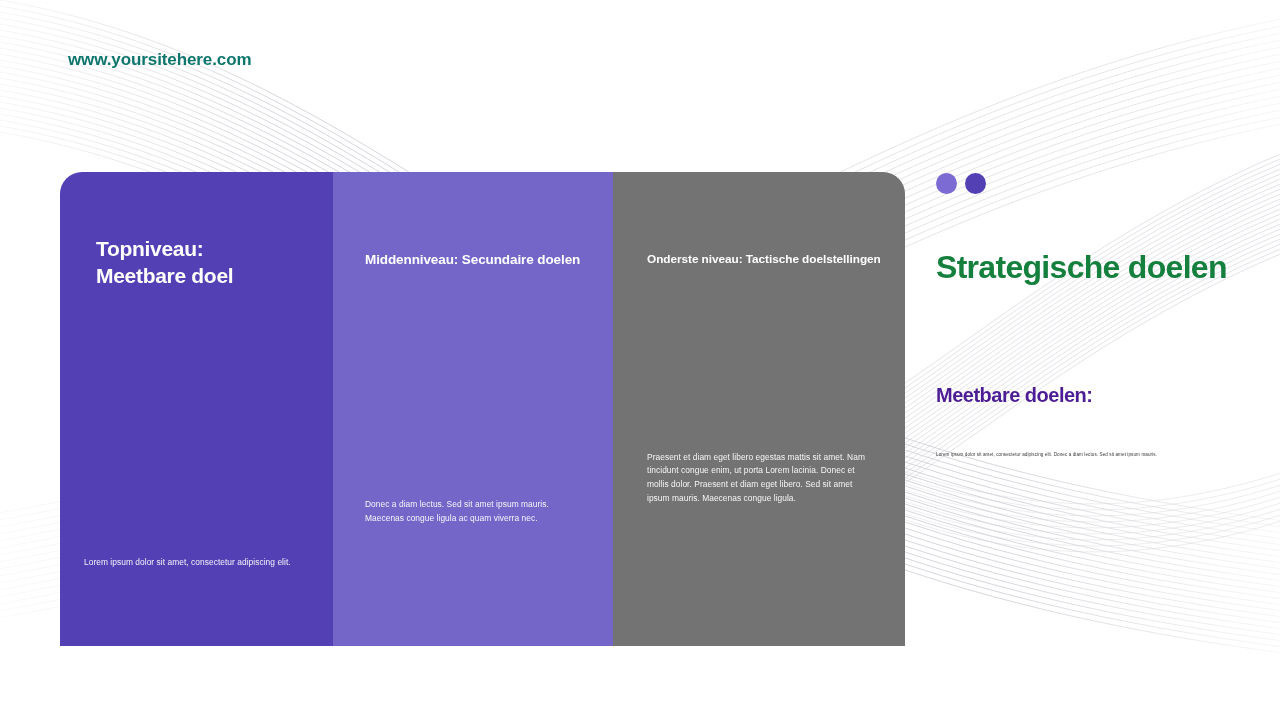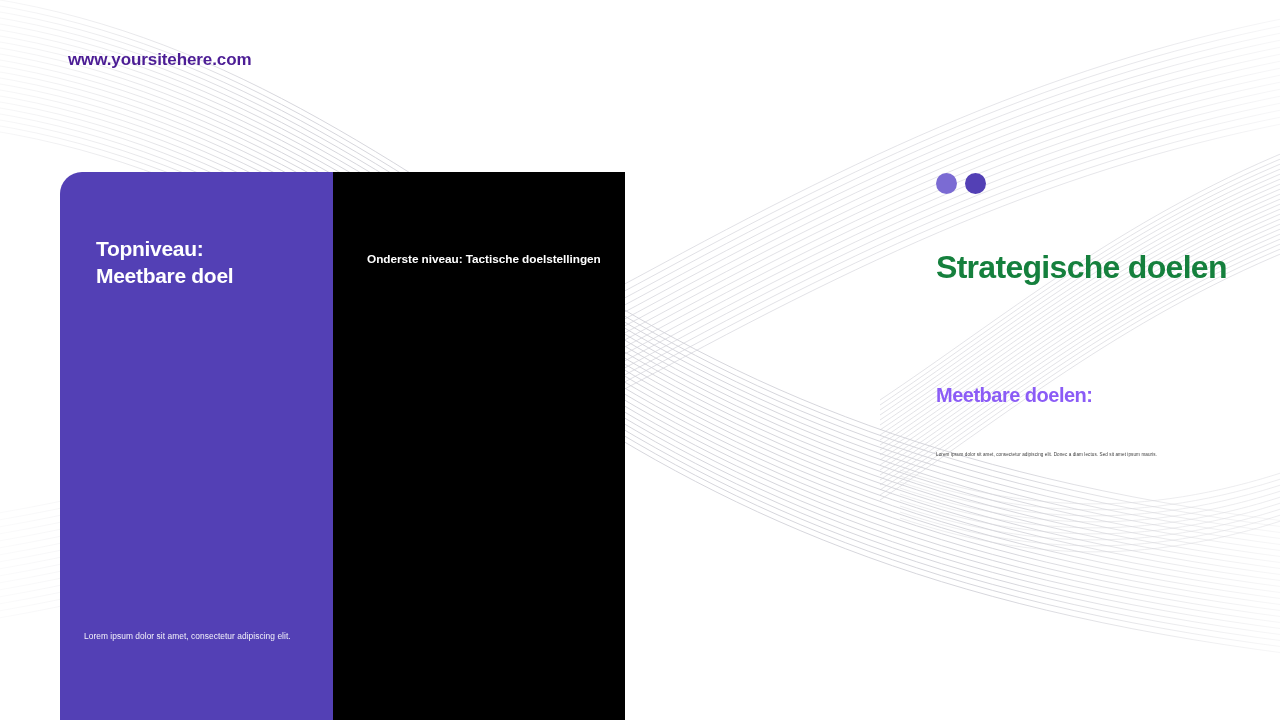--- a/index.html
+++ b/index.html
@@ -52,45 +52,45 @@
   .brand-name {
     font-size:18.5px;
     font-weight:bold;
     color:#4a3fae;
     letter-spacing:-0.2px;
     white-space:nowrap;
   }
   .site-url {
     font-size:17px;
     font-weight:bold;
-    color:#4c1d95;
+    color:#0f766e;
     letter-spacing:-0.1px;
     text-decoration:none;
     white-space:nowrap;
   }
 
   
   .card {
     position:absolute;
     left:60px; top:172px;
-    width:845px; height:548px;
+    width:845px; height:474px;
     border-radius:22px 22px 0 0;
     overflow:hidden;
     display:flex;
     z-index:3;
   }
   .col {
     position:relative;
     height:100%;
     display:flex;
     flex-direction:column;
   }
   .col-1 { width:273px; background:#5340b5; }
   .col-2 { width:280px; background:#7466c9; }
-  .col-3 { width:292px; background:#000000; }
+  .col-3 { width:292px; background:#737373; }
 
   .col-head {
     color:#ffffff;
     font-weight:bold;
   }
   .col-1 .col-head {
     position:absolute;
     left:36px; top:64px;
     font-size:21px;
     line-height:1.28;
@@ -144,21 +144,21 @@
     font-weight:bold;
     color:#15803d;
     letter-spacing:-0.7px;
     line-height:1.2;
     white-space:nowrap;
   }
   .side-subtitle {
     margin-top:98px;
     font-size:20px;
     font-weight:bold;
-    color:#8b5cf6;
+    color:#4c1d95;
     letter-spacing:-0.5px;
     white-space:nowrap;
   }
   .side-body {
     margin-top:44px;
     font-size:4.6px;
     line-height:1.6;
     color:#3d3d3d;
     letter-spacing:0.08px;
     white-space:nowrap;
@@ -289,23 +289,28 @@
   <div class="card">
 
     <div class="col col-1">
       <div class="col-head">
         <span>Topniveau:</span><br>
         <span>Meetbare doel</span>
       </div>
       <div class="col-body">Lorem ipsum dolor sit amet, consectetur adipiscing elit.</div>
     </div>
 
+    <div class="col col-2">
+      <div class="col-head">Middenniveau: Secundaire doelen</div>
+      <div class="col-body">Donec a diam lectus. Sed sit amet ipsum mauris. Maecenas congue ligula ac quam viverra nec.</div>
+    </div>
 
     <div class="col col-3">
       <div class="col-head">Onderste niveau: Tactische doelstellingen</div>
+      <div class="col-body">Praesent et diam eget libero egestas mattis sit amet. Nam tincidunt congue enim, ut porta Lorem lacinia. Donec et mollis dolor. Praesent et diam eget libero. Sed sit amet ipsum mauris. Maecenas congue ligula.</div>
     </div>
 
   </div>
 
   <div class="side">
     <div class="dots">
       <span class="dot dot-1"></span>
       <span class="dot dot-2"></span>
     </div>
     <div class="side-title">Strategische doelen</div>

